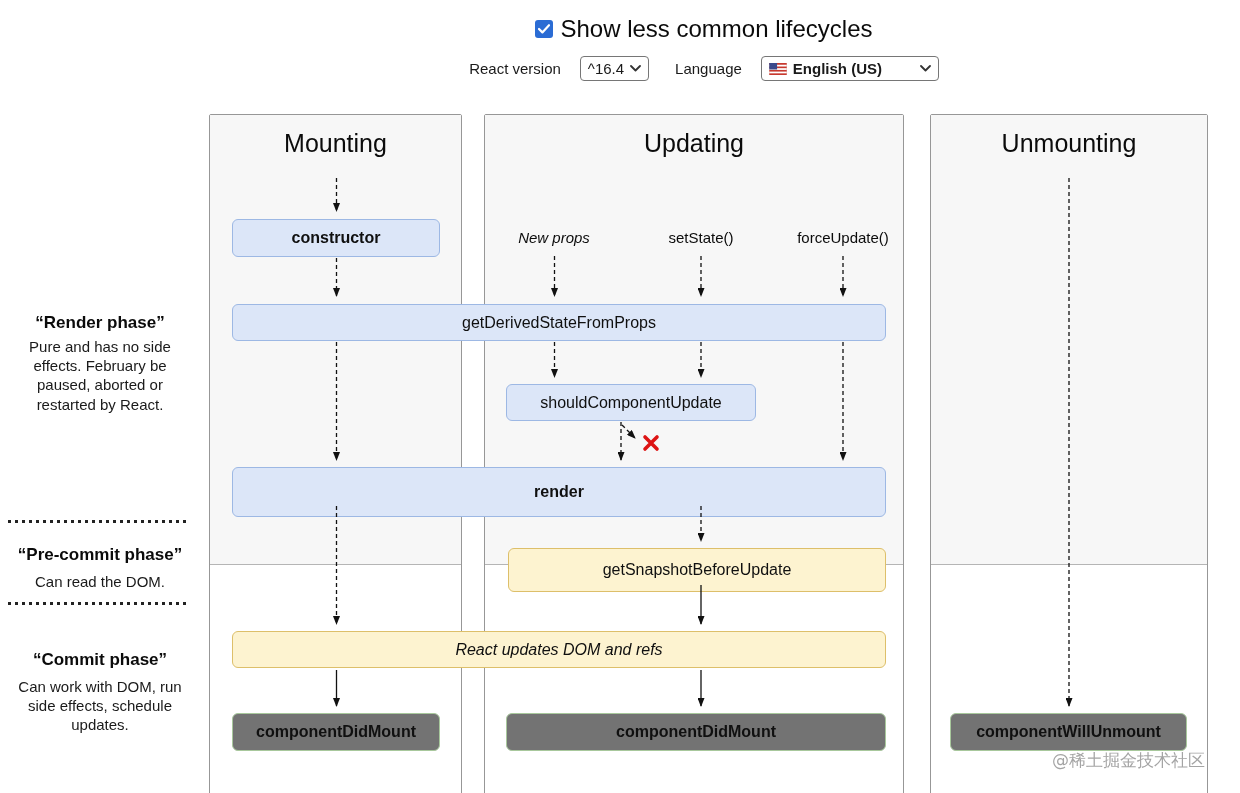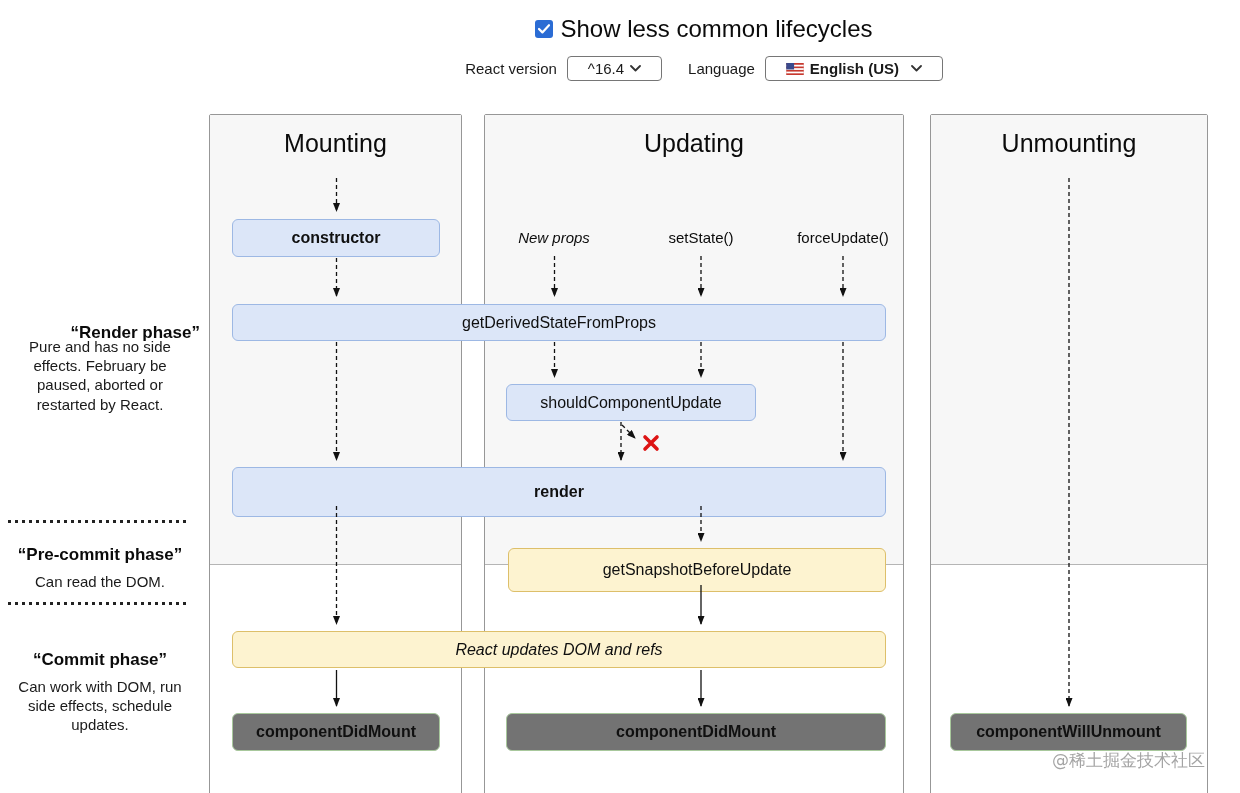--- a/index.html
+++ b/index.html
@@ -27,23 +27,23 @@
     display: flex; align-items: center; justify-content: center; flex: 0 0 auto;
     cursor: pointer;
   }
   .hdr-row2 {
     position: absolute; left: 200px; top: 56px; width: 1008px;
     display: flex; justify-content: center; align-items: center;
     font-size: 15px; color: #1a1a1a;
   }
   .select {
     display: flex; align-items: center; gap: 6px;
-    height: 25px; padding: 0 20px;
+    height: 25px; padding: 0 7px;
     border: 1px solid #767676; border-radius: 4px; background: #fff;
-    margin-left: 10px; font-size: 15px; cursor: pointer;
+    margin-left: 19px; font-size: 15px; cursor: pointer;
   }
   .select .chev { margin-left: auto; display: flex; }
   .lang-label { margin-left: 26px; }
   .lang-select { min-width: 178px; font-weight: bold; }
 
   
   .sidebar { position: absolute; left: 0; top: 0; width: 200px; height: 793px; }
   .phase-title {
     position: absolute; left: 0; width: 200px; text-align: center;
     font-size: 17px; font-weight: 700; color: #0b0b0b;
@@ -140,21 +140,21 @@
       <span>English (US)</span>
       <span class="chev">
         <svg width="11" height="7" viewBox="0 0 11 7">
             <path d="M1 1 L5.5 5.5 L10 1" stroke="#333" stroke-width="1.8" fill="none" stroke-linecap="round" stroke-linejoin="round"></path>
           </svg>
       </span>
     </span>
   </div>
 
   <div class="sidebar">
-    <div class="phase-title" style="top:323px;text-align:right;">“Render phase”</div>
+    <div class="phase-title" style="top:313px;">“Render phase”</div>
     <div class="phase-desc" style="top:337px;">Pure and has no side effects. February be paused, aborted or restarted by React.</div>
 
     <div class="dotline" style="top:520px;"></div>
     <div class="phase-title" style="top:545px;">“Pre-commit phase”</div>
     <div class="phase-desc" style="top:572px;">Can read the DOM.</div>
     <div class="dotline" style="top:602px;"></div>
 
     <div class="phase-title" style="top:650px;">“Commit phase”</div>
     <div class="phase-desc" style="top:677px;">Can work with DOM, run side effects, schedule updates.</div>
   </div>

